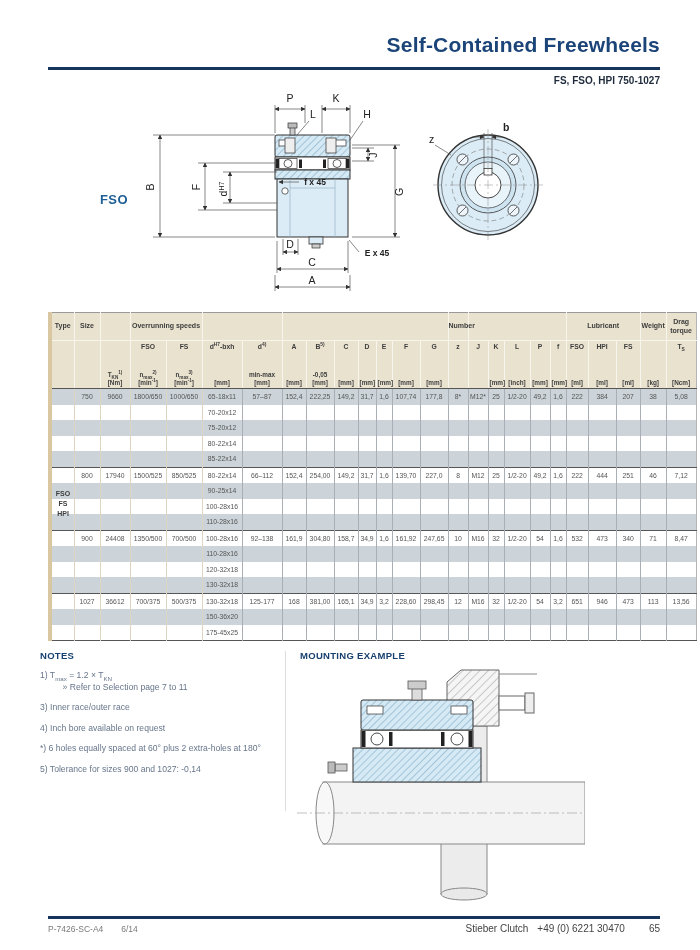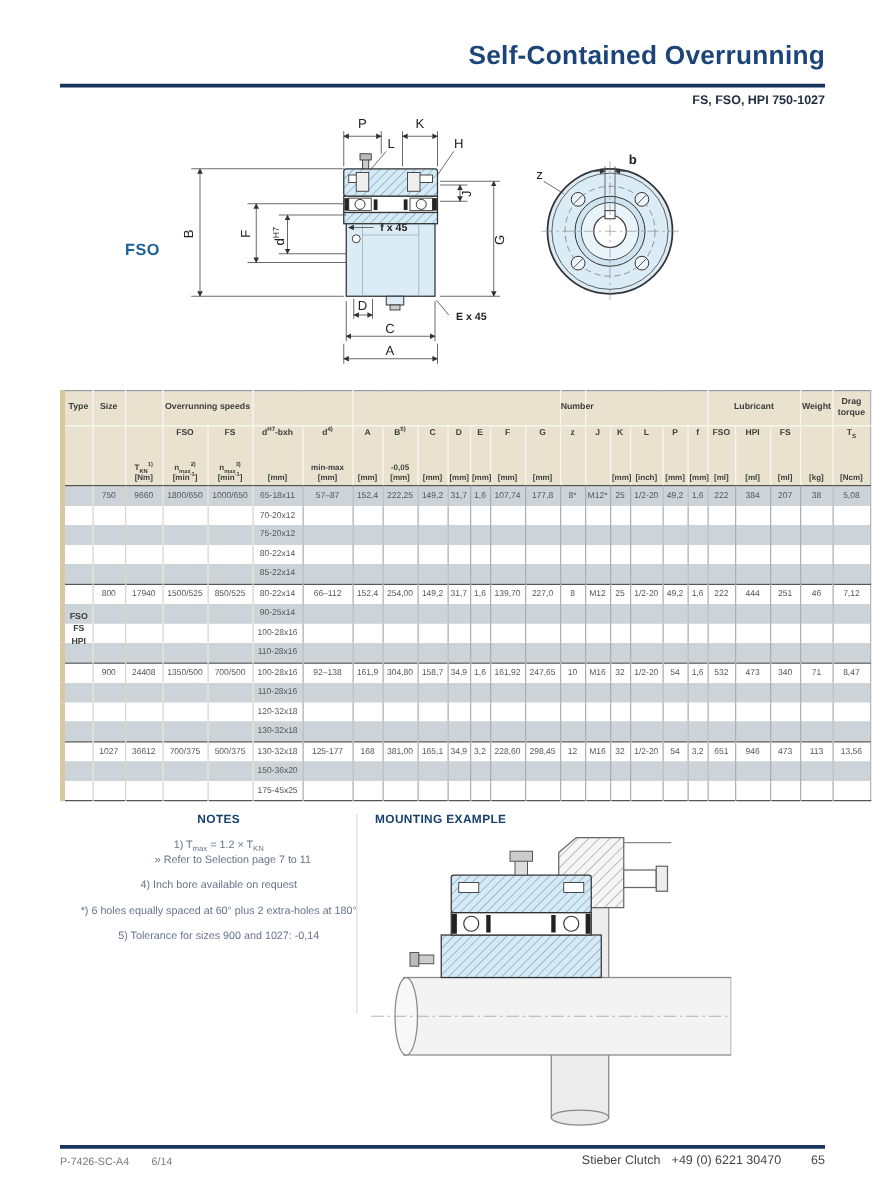--- a/index.html
+++ b/index.html
@@ -32,40 +32,40 @@
   sub{font-size:.72em;vertical-align:sub;line-height:0;}
   tbody td{height:15.5px;font-size:6.8px;color:#555;text-align:center;white-space:nowrap;overflow:hidden;padding:0 1px;background:#fff;border-left:1px solid #a9afb4;}
   tbody td:nth-child(-n+6){border-left-color:#ddd5c2;}
   tbody td:first-child{border-left:none;}
   tbody tr.shade td{background:#ccd4d9;}
   tbody tr.start td{border-top:1.3px solid #565656;}
   .type-overlay{position:absolute;left:2px;top:177px;width:26px;text-align:center;font-size:7px;font-weight:bold;color:#3d3d3d;line-height:1.45;}
 
   
   .sec-head{font-size:9.5px;font-weight:bold;color:#17406f;letter-spacing:.3px;}
-  #notes{position:absolute;left:59px;top:650px;width:232px;text-align:center;}
+  #notes{position:absolute;left:40px;top:650px;width:232px;}
   .note{margin-top:9px;font-size:8.6px;color:#66758a;line-height:1.35;padding-left:13px;text-indent:-13px;}
   #mount-head{position:absolute;left:300px;top:650px;}
   .notes-divider{position:absolute;left:285px;top:651px;width:1px;height:160px;background:#ddd;}
 
   
   .footer-bar{position:absolute;left:48px;right:40px;top:916px;height:3px;background:#17355c;}
   .footer-row{position:absolute;left:48px;right:40px;top:923px;display:flex;justify-content:space-between;align-items:flex-end;}
   .f-left{font-size:8.5px;color:#7a7a7a;}
   .f-left .issue{margin-left:18px;}
   .f-right{font-size:10px;color:#444;}
   .f-right .phone{margin-left:9px;}
   .f-right .pageno{margin-left:24px;}
 </style>
 </head>
 <body>
 
 <div id="page">
 
-  <div class="title">Self-Contained Overrunning</div>
+  <div class="title">Self-Contained Freewheels</div>
   <div class="rule"></div>
   <div class="subtitle">FS, FSO, HPI 750-1027</div>
 
   <div class="fso-label">FSO</div>
 
   <svg id="svg-main" width="610" height="222" viewBox="0 0 610 222">
     <defs>
       <pattern id="hb" width="5" height="5" patternUnits="userSpaceOnUse" patternTransform="rotate(45)">
         <rect width="5" height="5" fill="#d6eaf5"></rect>
           <line x1="0" y1="0" x2="0" y2="5" stroke="#7ba7c2" stroke-width="1.1"></line>
@@ -872,20 +872,21 @@
       <div>FSO</div>
       <div>FS</div>
       <div>HPI</div>
     </div>
   </div>
 
   <div id="notes">
     <div class="sec-head">NOTES</div>
     <div id="notes-list">
         <div class="note">1) T<sub>max</sub> = 1.2 × T<sub>KN</sub><br>&nbsp;&nbsp;&nbsp;&nbsp;» Refer to Selection page 7 to 11</div>
+        <div class="note">3) Inner race/outer race</div>
         <div class="note">4) Inch bore available on request</div>
         <div class="note">*) 6 holes equally spaced at 60° plus 2 extra-holes at 180°</div>
         <div class="note">5) Tolerance for sizes 900 and 1027: -0,14</div>
       </div>
   </div>
   <div class="notes-divider"></div>
 
   <div id="mount-head" class="sec-head">MOUNTING EXAMPLE</div>
   <svg id="svg-mount" width="290" height="235" viewBox="0 0 290 235">
     <defs>

